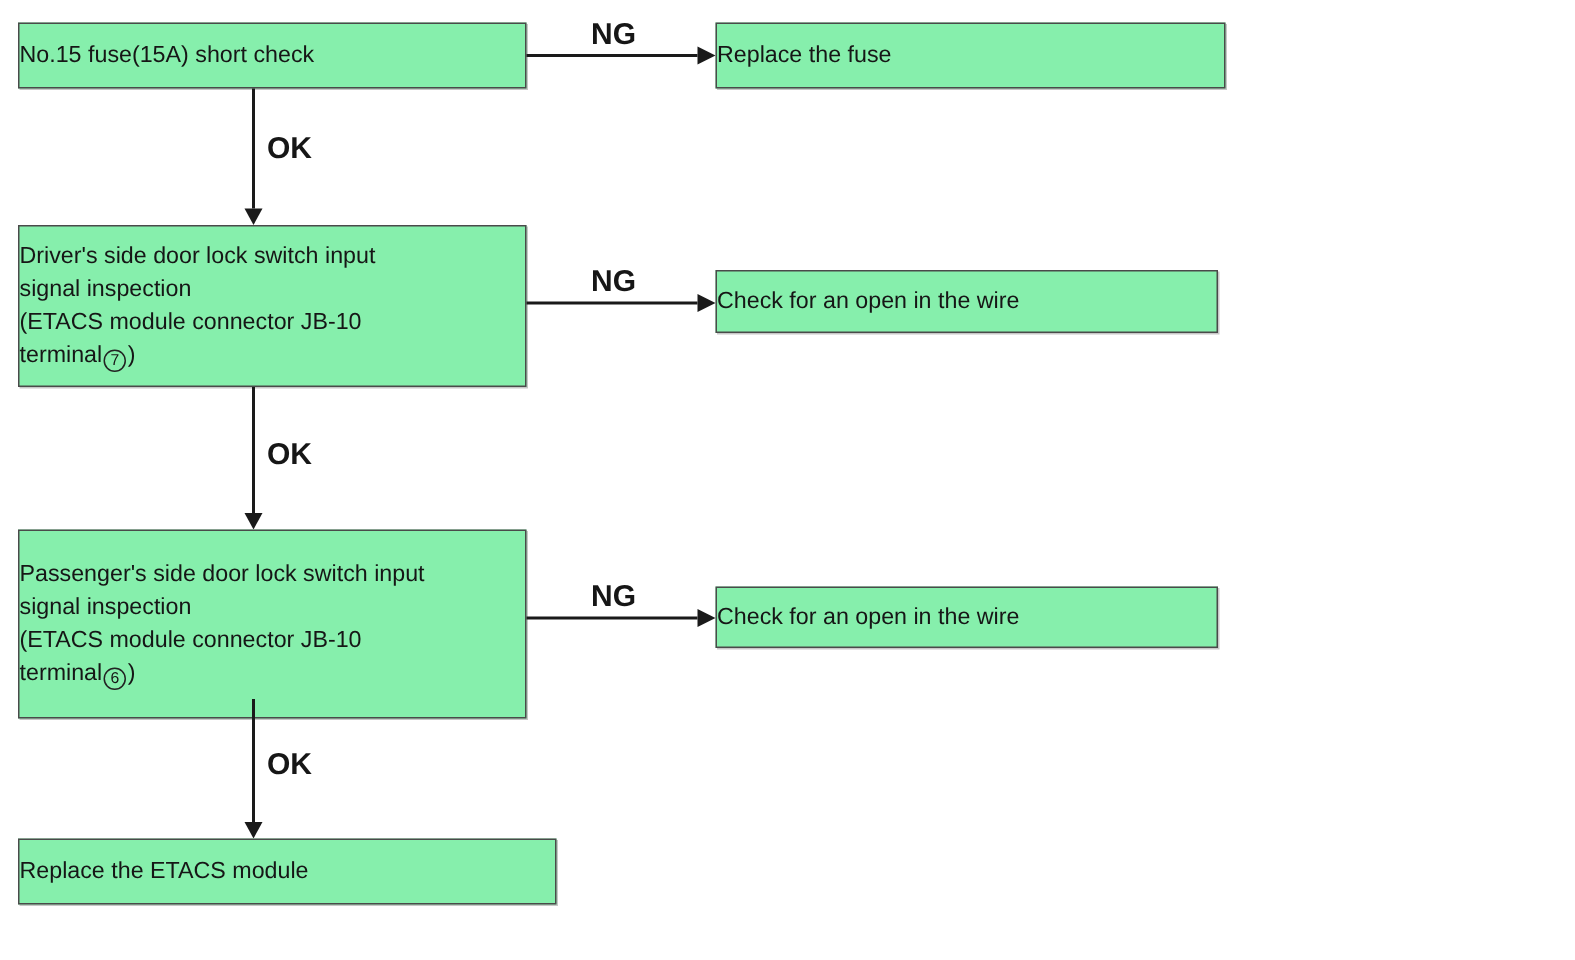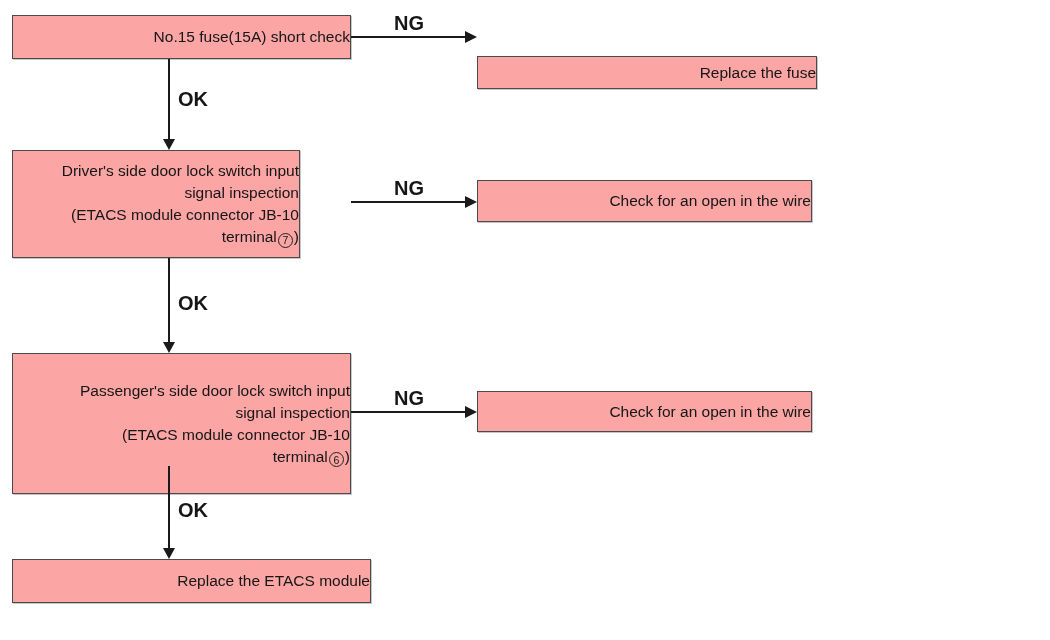--- a/index.html
+++ b/index.html
@@ -13,25 +13,25 @@
     height: 640px;
     background: #ffffff;
     font-family: "Liberation Sans", sans-serif;
     color: #161616;
     overflow: hidden;
   }
   .node {
     position: absolute;
     box-sizing: border-box;
     border: 1.5px solid #4a4a4a;
-    background: #fca5a5;
+    background: #86efac;
     box-shadow: 1px 1px 0 rgba(0,0,0,0.22);
     display: flex;
     flex-direction: column;
-    align-items: flex-end;
+    align-items: flex-start;
     justify-content: center;
     text-align: center;
     font-size: 15.5px;
     line-height: 22px;
   }
   .node .line { white-space: nowrap; }
   .circled-digit {
     display: inline-flex;
     align-items: center;
     justify-content: center;
@@ -81,54 +81,54 @@
 </style>
 </head>
 <body>
 
 <div class="canvas">
 
   <div class="node" style="left:12px; top:15px; width:339px; height:44px;">
     <span class="line">No.15 fuse(15A) short check</span>
   </div>
 
-  <div class="node" style="left:477px; top:15px; width:340px; height:33px;margin-top:41px;">
+  <div class="node" style="left:477px; top:15px; width:340px; height:44px;">
     <span class="line">Replace the fuse</span>
   </div>
 
   <div class="edge-label" style="left:383px; top:12px; width:52px; text-align:center;">NG</div>
   <div class="hline" style="left:351px; top:36px; width:114px;"></div>
   <div class="arrow-right" style="left:465px; top:31px;"></div>
 
   <div class="vline" style="left:168px; top:59px; height:80px;"></div>
   <div class="arrow-down" style="left:163px; top:139px;"></div>
   <div class="edge-label" style="left:178px; top:88px;">OK</div>
 
-  <div class="node" style="left:12px; top:150px; width:288px; height:108px;padding-left:16px;">
+  <div class="node" style="left:12px; top:150px; width:339px; height:108px;">
     <div class="line">Driver's side door lock switch input</div>
     <div class="line">signal inspection</div>
     <div class="line">(ETACS module connector JB-10</div>
     <div class="line">
       <span>terminal</span><span class="circled-digit">7</span><span>)</span>
     </div>
   </div>
 
   <div class="node" style="left:477px; top:180px; width:335px; height:42px;">
     <span class="line">Check for an open in the wire</span>
   </div>
 
   <div class="edge-label" style="left:383px; top:177px; width:52px; text-align:center;">NG</div>
   <div class="hline" style="left:351px; top:201px; width:114px;"></div>
   <div class="arrow-right" style="left:465px; top:196px;"></div>
 
   <div class="vline" style="left:168px; top:258px; height:84px;"></div>
   <div class="arrow-down" style="left:163px; top:342px;"></div>
   <div class="edge-label" style="left:178px; top:292px;">OK</div>
 
-  <div class="node" style="left:12px; top:353px; width:339px; height:141px;">
+  <div class="node" style="left:12px; top:353px; width:339px; height:126px;">
     <div class="line">Passenger's side door lock switch input</div>
     <div class="line">signal inspection</div>
     <div class="line">(ETACS module connector JB-10</div>
     <div class="line">
       <span>terminal</span><span class="circled-digit">6</span><span>)</span>
     </div>
   </div>
 
   <div class="node" style="left:477px; top:391px; width:335px; height:41px;">
     <span class="line">Check for an open in the wire</span>

